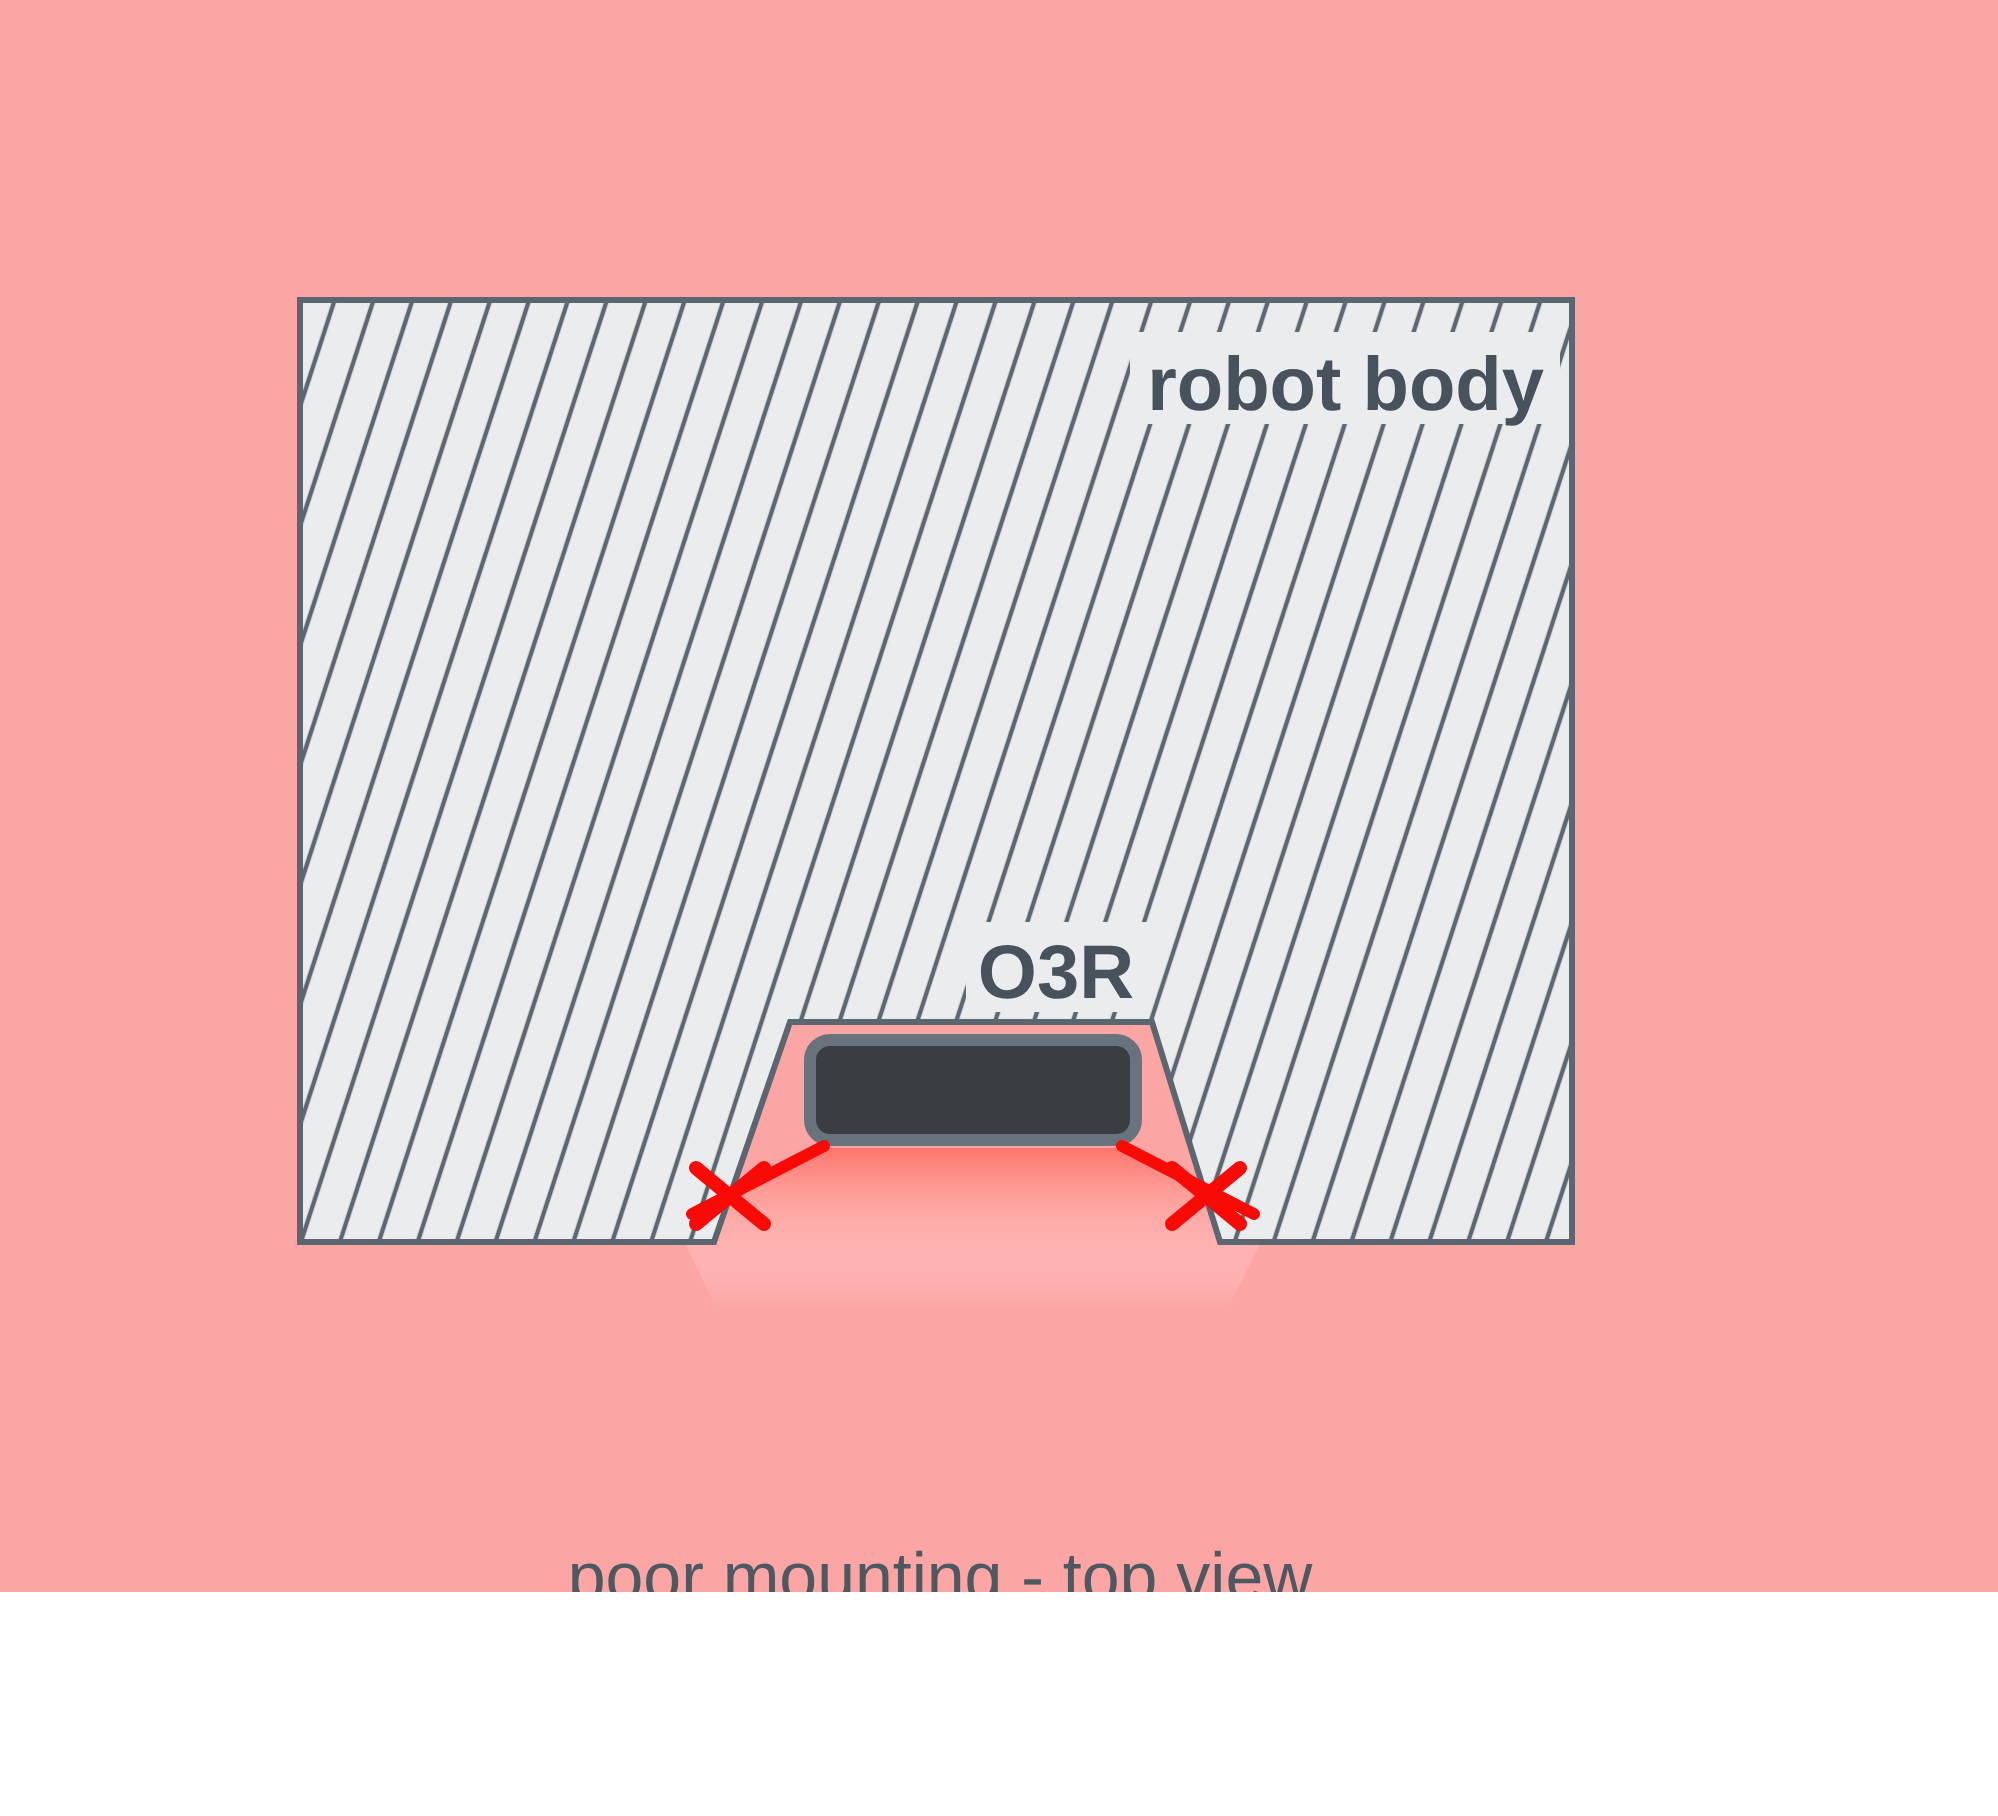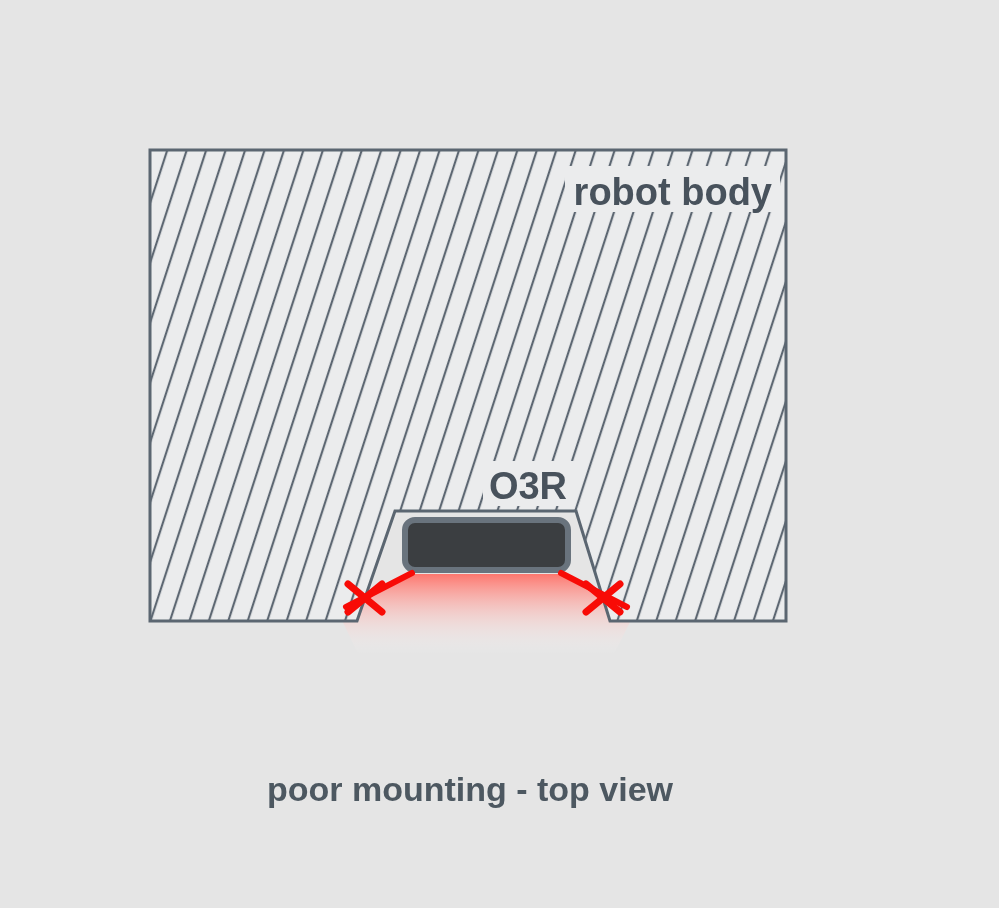--- a/index.html
+++ b/index.html
@@ -4,41 +4,41 @@
 <style>
   html, body {
     margin: 0;
     padding: 0;
     background: #ffffff;
     font-family: "Liberation Sans", sans-serif;
   }
   .stage {
     position: relative;
     width: 999px;
-    height: 908px;
-    background: #e5e5e5;
+    height: 796px;
+    background: #fca5a5;
     overflow: hidden;
   }
   .stage svg {
     position: absolute;
     left: 0;
     top: 0;
   }
   .svg-label {
     font-family: "Liberation Sans", sans-serif;
     font-weight: bold;
     font-size: 38px;
   }
   .caption {
     position: absolute;
     left: 0;
     top: 764px;
     width: 940px;
     text-align: center;
-    font-weight: bold;
+    font-weight: normal;
     font-size: 34px;
     line-height: 50px;
     color: #4d5861;
   }
 </style>
 </head>
 <body>
 
 <div class="stage">
   <svg width="999" height="908" viewBox="0 0 999 908">

